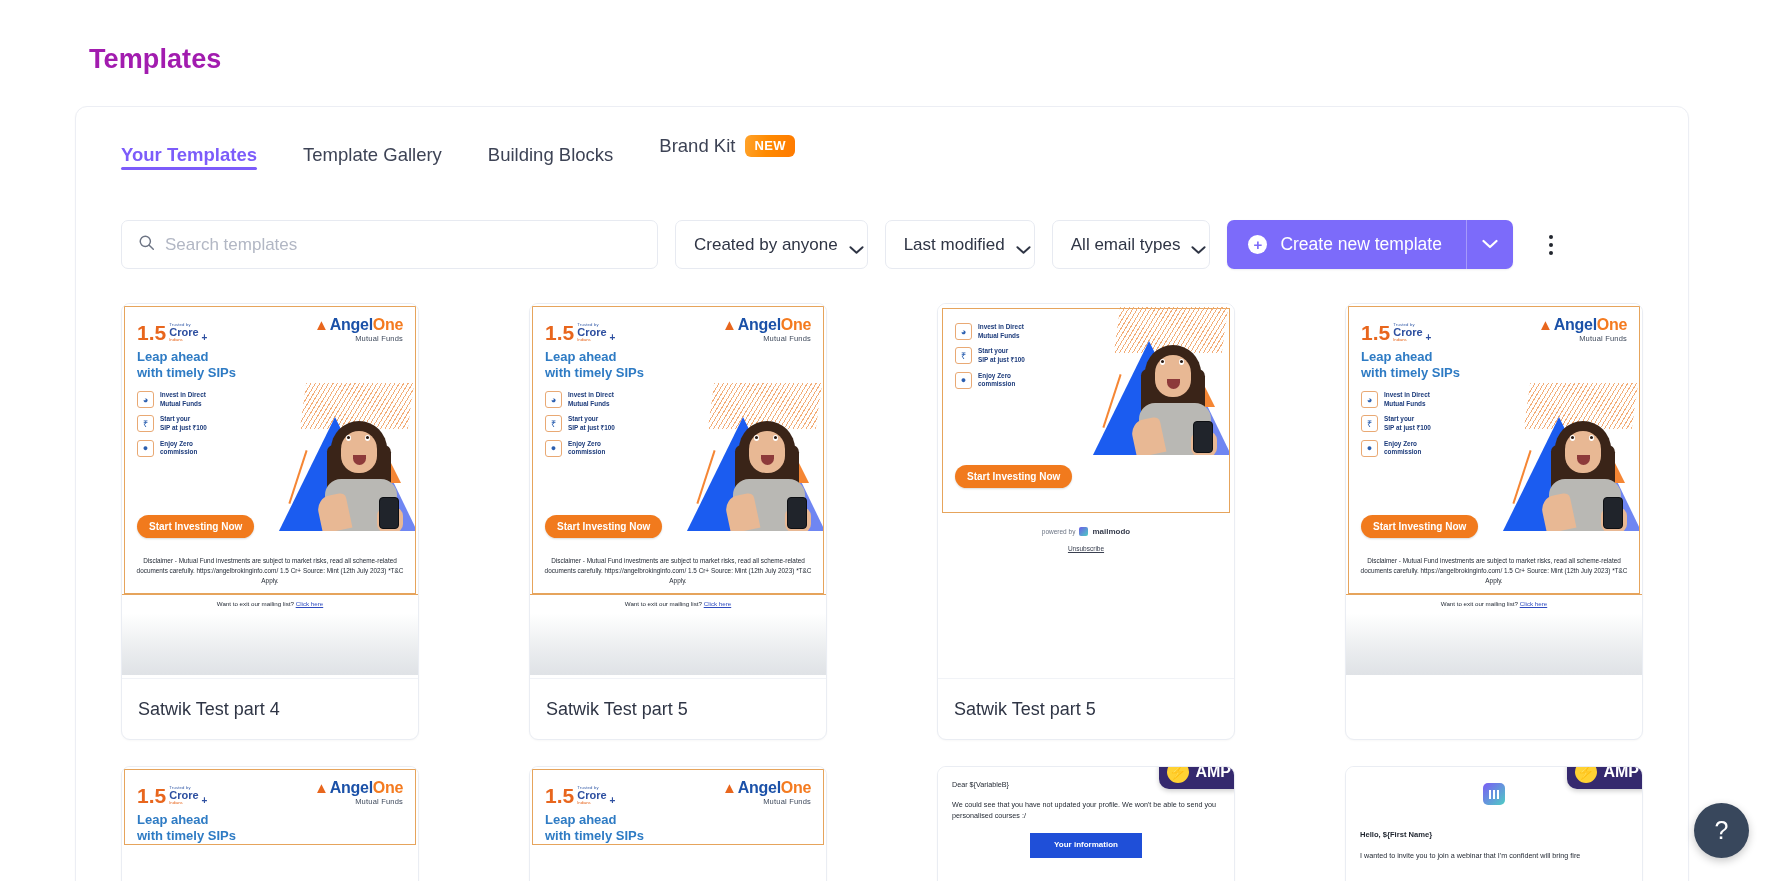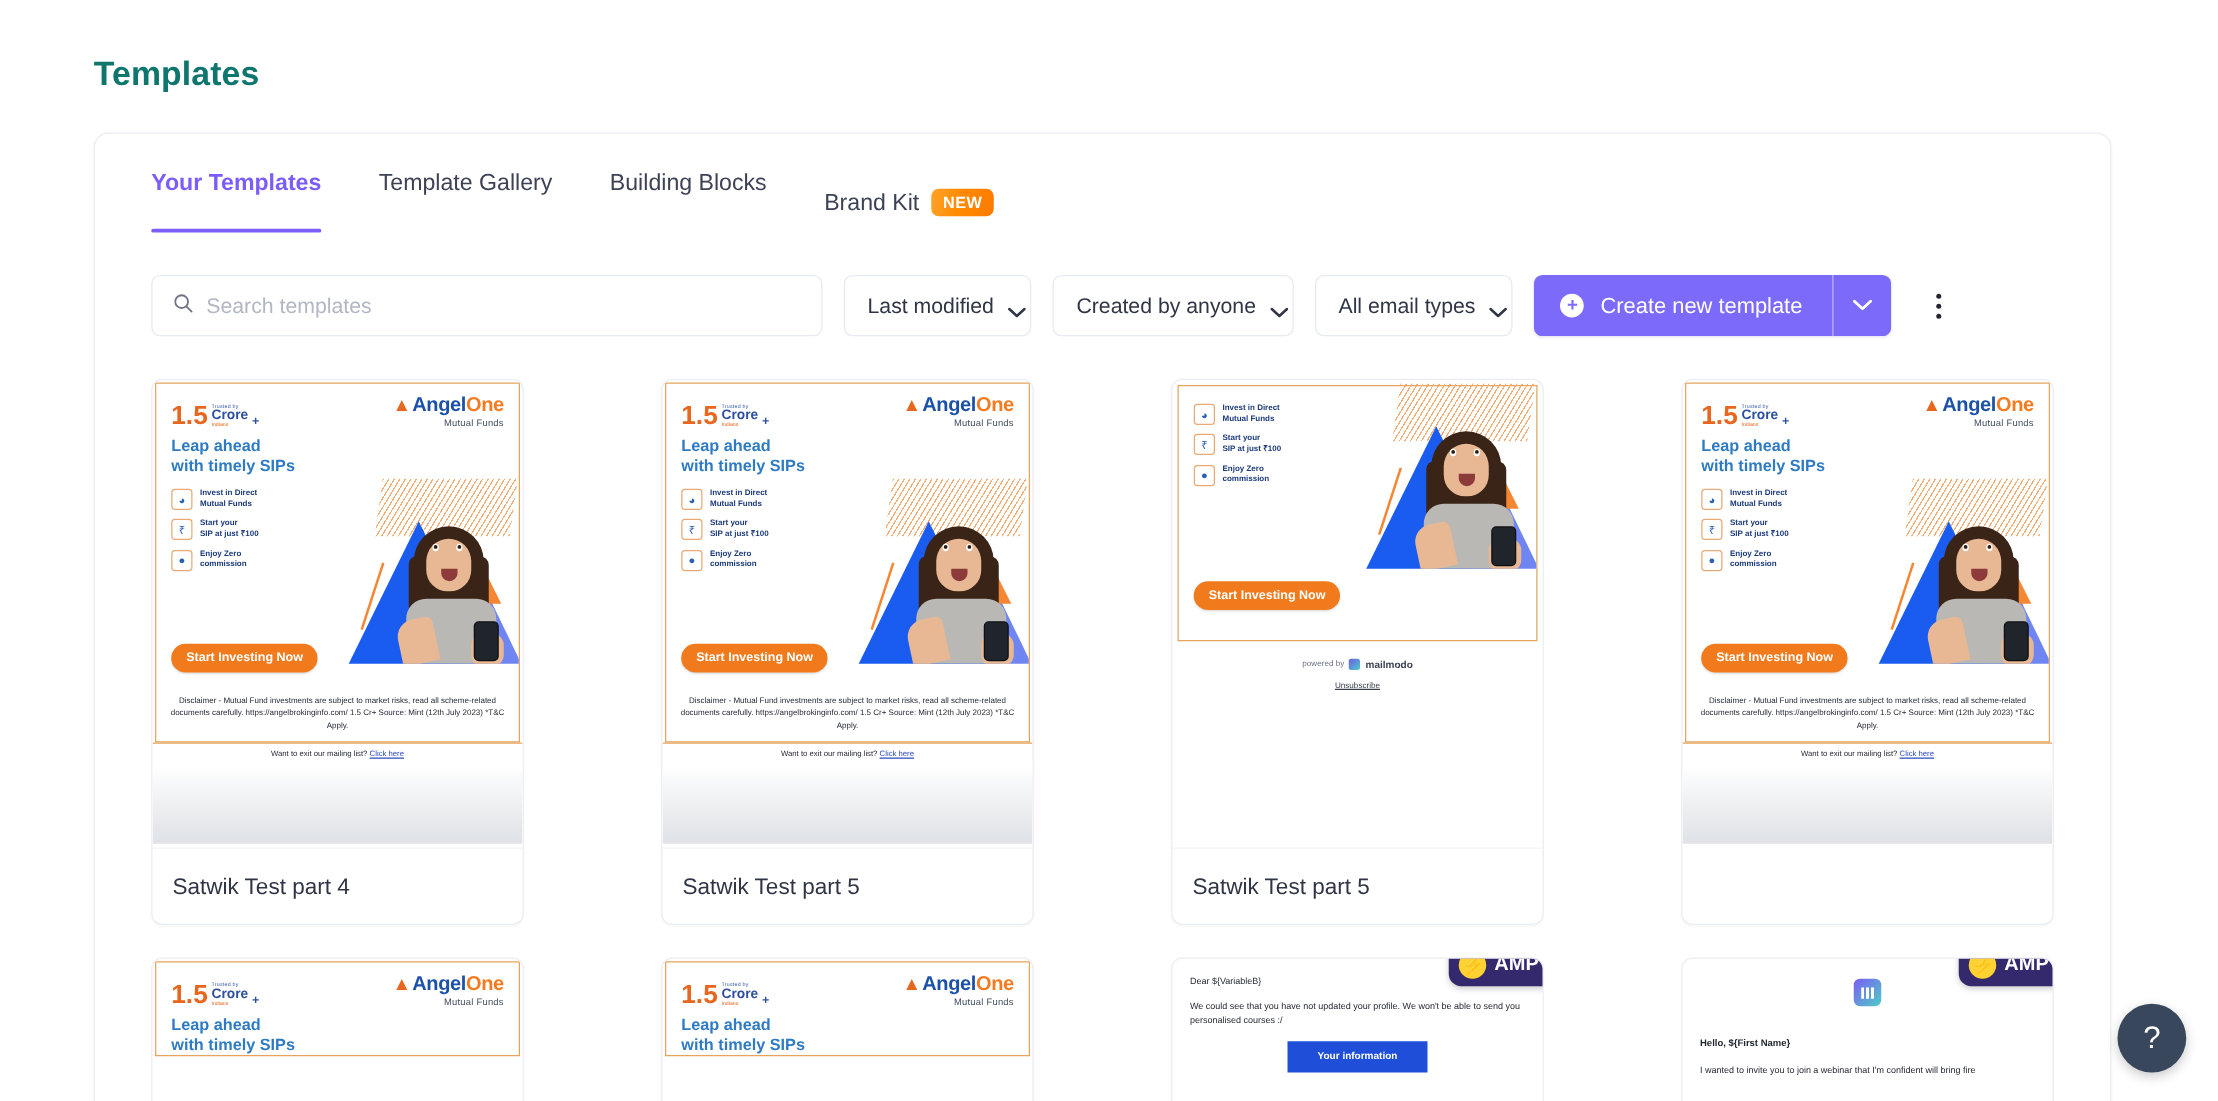--- a/index.html
+++ b/index.html
@@ -6,22 +6,22 @@
   html, body {
     width: 1774px; height: 881px;
     background: #ffffff;
     font-family: "Liberation Sans", sans-serif;
     overflow: hidden;
   }
   .page { position: relative; width: 1774px; height: 881px; background:#fff; }
 
   
   .page-title {
-    position: absolute; left: 75px; top: 44px;
-    font-size: 27px; font-weight: 700; color: #0f766e;
+    position: absolute; left: 89px; top: 44px;
+    font-size: 27px; font-weight: 700; color: #a21caf;
     letter-spacing: .1px;
   }
 
   
   .panel {
     position: absolute; left: 75px; top: 106px;
     width: 1614px; height: 820px;
     background: #ffffff;
     border: 1px solid #eceef4;
     border-radius: 12px;
@@ -30,21 +30,21 @@
   }
 
   
   .tabs {
     position: absolute; left: 45px; top: 28px;
     display: flex; align-items: flex-end; gap: 46px;
   }
   .tab {
     position: relative;
     font-size: 18.5px; color: #3d4355; font-weight: 400;
-    padding-bottom: 29px; cursor: pointer; white-space: nowrap;
+    padding-bottom: 4px; cursor: pointer; white-space: nowrap;
   }
   .tab.active { color: #7c5cfa; font-weight: 700; }
   .tab.active::after {
     content: ""; position: absolute; left: 0; right: 0; bottom: 0;
     height: 3px; background: #7c5cfa; border-radius: 2px;
   }
   .tab-wrap { display:flex; align-items:center; gap:10px; padding-bottom:13px;}
   .tab-wrap .tab { padding-bottom:0; }
   .badge-new {
     display:inline-flex; align-items:center; justify-content:center;
@@ -329,30 +329,30 @@
         <span>
           <svg width="17" height="17" viewBox="0 0 20 20" fill="none">
             <circle cx="8.6" cy="8.6" r="6" stroke="#6d7484" stroke-width="1.7"></circle>
             <line x1="13.2" y1="13.2" x2="18" y2="18" stroke="#6d7484" stroke-width="1.7" stroke-linecap="round"></line>
           </svg>
         </span>
         <input class="search-input" type="text" placeholder="Search templates" style="">
       </div>
 
       <div class="filter-btn">
-        <span>Last modified</span>
+        <span>Created by anyone</span>
         <span class="chev">
           <svg width="15" height="10" viewBox="0 0 16 10">
               <path d="M1.5 2 L8 8 L14.5 2" stroke="#2f3545" stroke-width="2.1" fill="none" stroke-linecap="round" stroke-linejoin="round"></path>
             </svg>
         </span>
       </div>
 
       <div class="filter-btn">
-        <span>Created by anyone</span>
+        <span>Last modified</span>
         <span class="chev">
           <svg width="15" height="10" viewBox="0 0 16 10">
               <path d="M1.5 2 L8 8 L14.5 2" stroke="#2f3545" stroke-width="2.1" fill="none" stroke-linecap="round" stroke-linejoin="round"></path>
             </svg>
         </span>
       </div>
 
       <div class="filter-btn">
         <span>All email types</span>
         <span class="chev">

